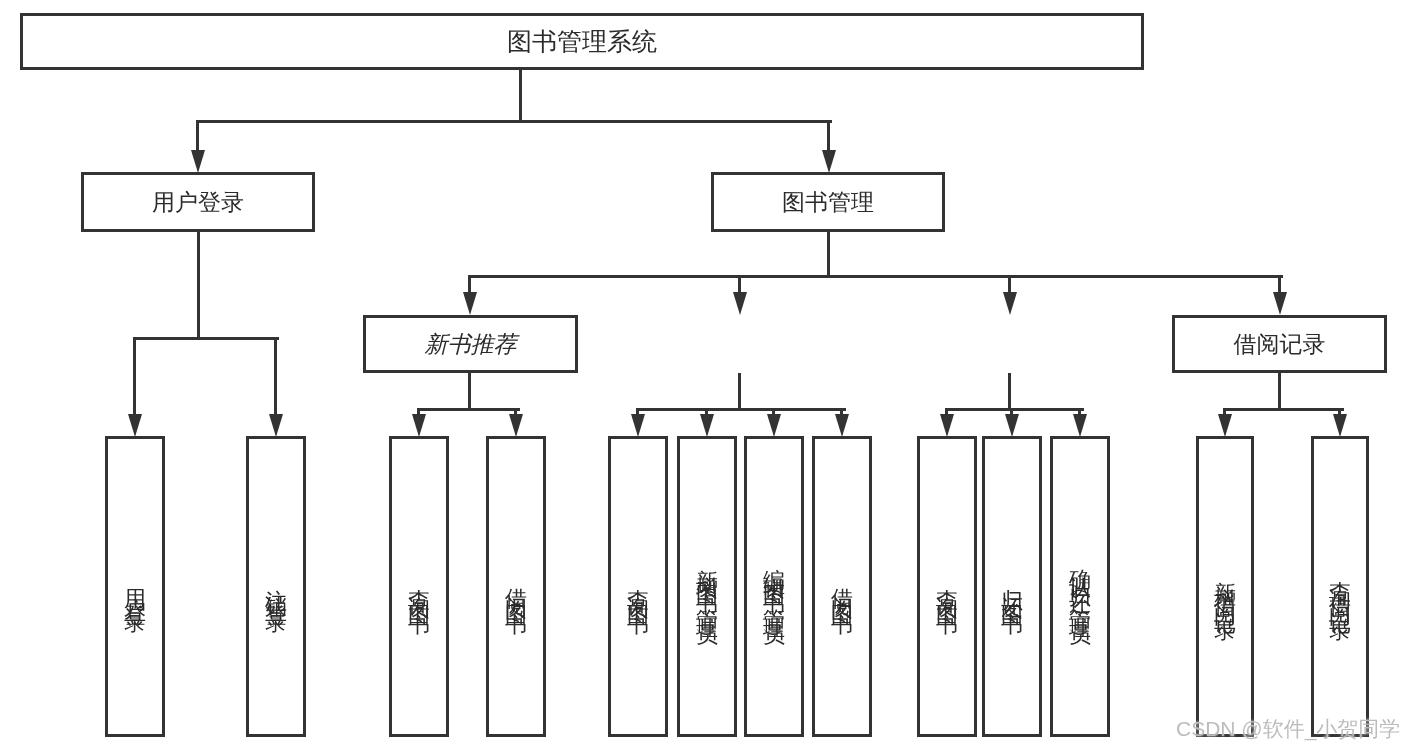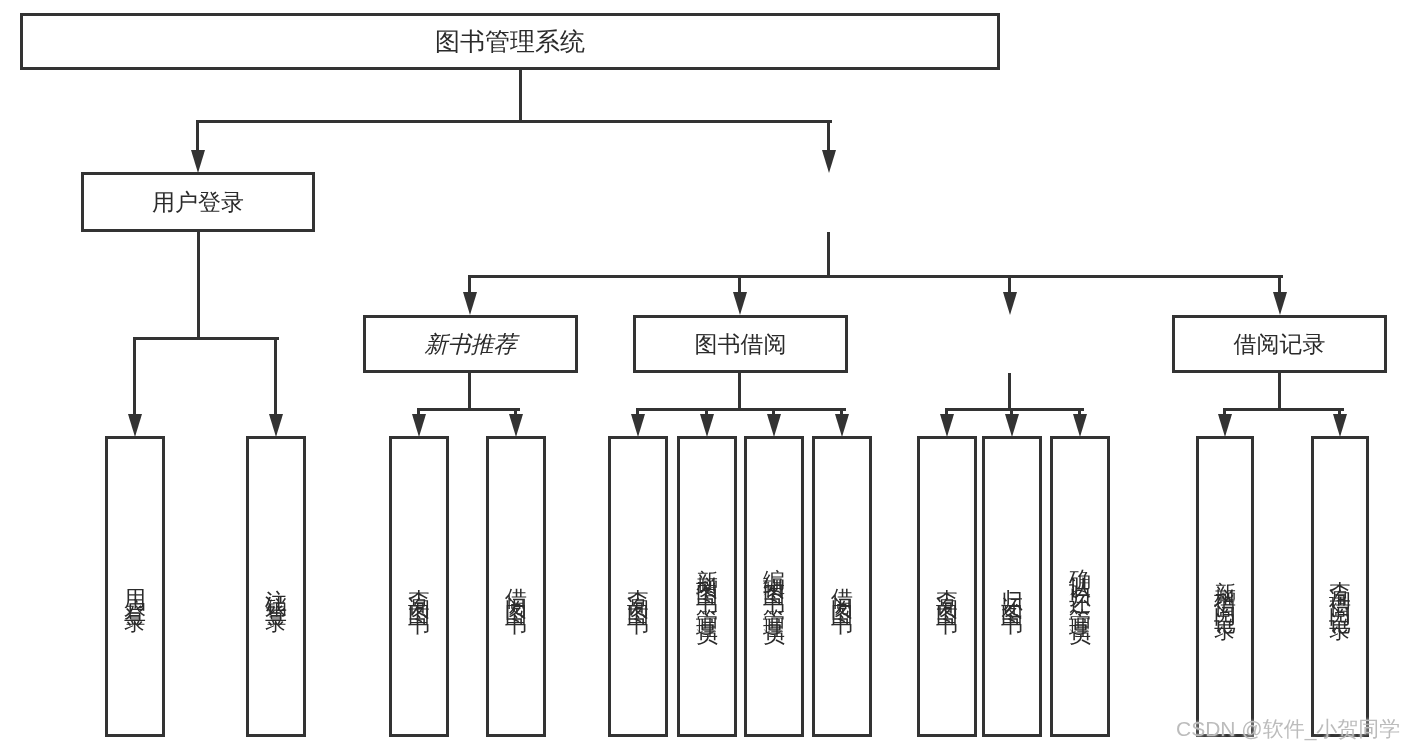--- a/index.html
+++ b/index.html
@@ -15,21 +15,21 @@
   .box {
     position: absolute;
     box-sizing: border-box;
     border: 3px solid #333333;
     background: #ffffff;
     display: flex;
     align-items: center;
     justify-content: center;
     white-space: nowrap;
   }
-  .root-box  { left: 20px;  top: 13px;  width: 980px; height: 57px; font-size: 25px; }
+  .root-box  { left: 20px;  top: 13px;  width: 1124px; height: 57px; font-size: 25px; }
   .l2-box    { top: 172px; width: 234px; height: 60px; font-size: 23px; }
   .l3-box    { top: 315px; width: 215px; height: 58px; font-size: 23px; }
   .leaf      { top: 436px; width: 60px;  height: 301px; }
   .vtext {
     writing-mode: vertical-rl;
     text-orientation: mixed;
     font-size: 22px;
     letter-spacing: 8px;
     line-height: 1;
   }
@@ -64,20 +64,23 @@
   <div class="v" style="left:519px; top:70px; height:50px;"></div>
   <div class="h" style="left:196px; top:120px; width:636px;"></div>
   <div class="v" style="left:196px; top:120px; height:32px;"></div>
   <div class="ah" style="left:191px; top:150px;"></div>
   <div class="v" style="left:827px; top:120px; height:32px;"></div>
   <div class="ah" style="left:822px; top:150px;"></div>
 
   <div class="box l2-box" style="left:81px;">
     <span>用户登录</span>
   </div>
+  <div class="box l2-box" style="left:711px;">
+    <span>图书管理</span>
+  </div>
 
   <div class="v" style="left:197px; top:232px; height:105px;"></div>
   <div class="h" style="left:133px; top:337px; width:146px;"></div>
   <div class="v" style="left:133px; top:337px; height:79px;"></div>
   <div class="ah" style="left:128px; top:414px;"></div>
   <div class="v" style="left:274px; top:337px; height:79px;"></div>
   <div class="ah" style="left:269px; top:414px;"></div>
 
   <div class="v" style="left:827px; top:232px; height:43px;"></div>
   <div class="h" style="left:468px; top:275px; width:815px;"></div>
@@ -85,23 +88,20 @@
   <div class="ah" style="left:463px;  top:292px;"></div>
   <div class="v" style="left:738px;  top:275px; height:20px;"></div>
   <div class="ah" style="left:733px;  top:292px;"></div>
   <div class="v" style="left:1008px; top:275px; height:20px;"></div>
   <div class="ah" style="left:1003px; top:292px;"></div>
   <div class="v" style="left:1278px; top:275px; height:20px;"></div>
   <div class="ah" style="left:1273px; top:292px;"></div>
 
   <div class="box l3-box" style="left:363px;font-style:italic;">
     <span>新书推荐</span>
-  </div>
-  <div class="box l3-box" style="left:633px;">
-    <span>图书借阅</span>
   </div>
   <div class="box l3-box" style="left:1172px;">
     <span>借阅记录</span>
   </div>
 
   <div class="v" style="left:468px; top:373px; height:35px;"></div>
   <div class="h" style="left:417px; top:408px; width:103px;"></div>
   <div class="v" style="left:417px; top:408px; height:8px;"></div>
   <div class="ah" style="left:412px; top:414px;"></div>
   <div class="v" style="left:514px; top:408px; height:8px;"></div>

